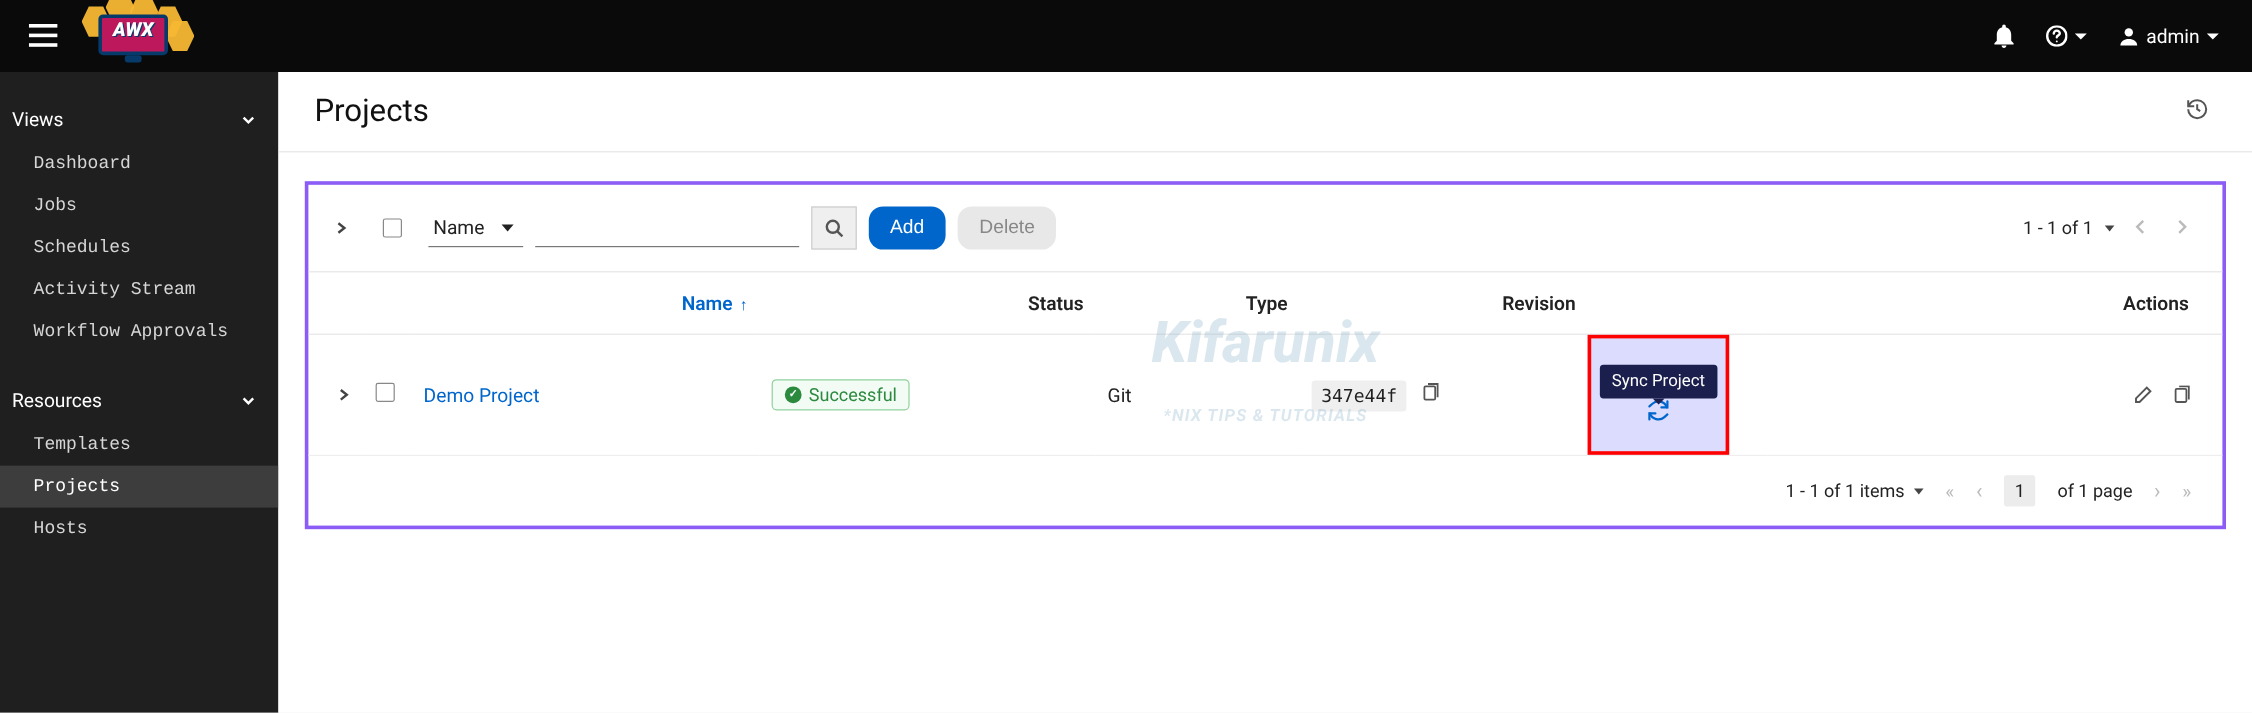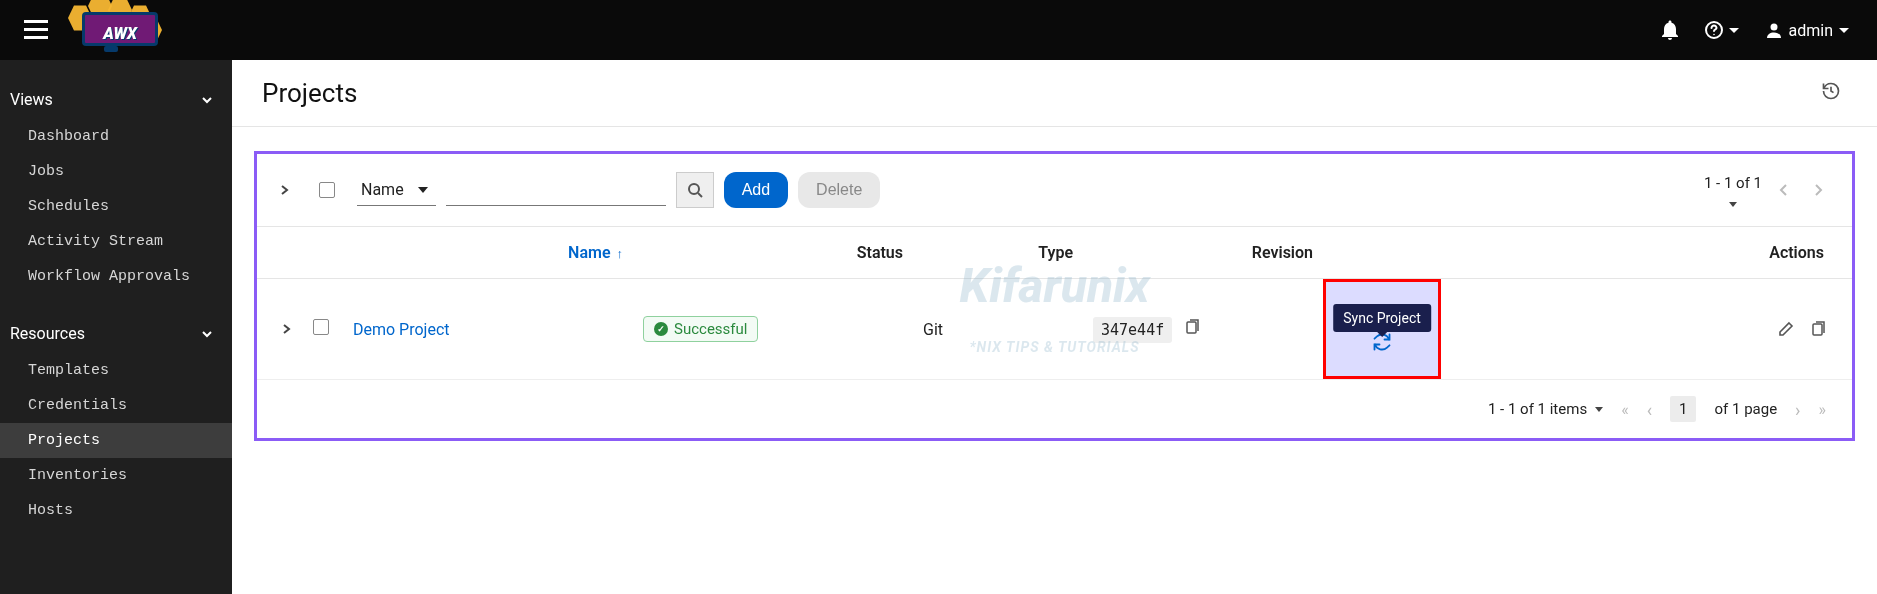--- a/index.html
+++ b/index.html
@@ -34,25 +34,25 @@
     opacity:0.95;
   }
   .hex.h1 { left:0; top:0; }
   .hex.h2 { left:20px; top:-12px; }
   .hex.h3 { left:40px; top:-8px; }
   .hex.h4 { left:60px; top:0; }
   .hex.h5 { left:70px; top:12px; }
   .logo-screen {
     position:absolute;
     left:14px; top:8px;
-    width:76px; height:34px;
-    background:#701a75;
+    width:58px; height:34px;
+    background:#be185d;
     border:3px solid #063a6b;
     border-radius:4px;
-    display:flex; align-items:flex-end; justify-content:center;
+    display:flex; align-items:flex-start; justify-content:center;
   }
   .logo-screen span{
     font-weight:900; font-style:italic; color:#fff; font-size:16px;
     text-shadow:1px 1px 0 #063a6b;
   }
   .logo-stand{
     position:absolute; left:36px; top:42px; width:14px; height:6px; background:#063a6b; border-radius:2px;
   }
   .topbar-spacer { flex:1; }
   .topbar-right { display:flex; align-items:center; gap:26px; padding-right:10px; }
@@ -120,21 +120,21 @@
   .search-btn {
     width:38px; height:36px; background:#efefef; border:1px solid #ccc; display:flex;align-items:center;justify-content:center;cursor:pointer;
   }
   .btn {
     height:36px; padding:0 18px; border-radius:12px; border:none; font-size:16px; cursor:pointer;
     display:flex; align-items:center;
   }
   .btn.primary { background:#0066cc; color:#fff; }
   .btn.muted { background:#e8e8e8; color:#888; cursor:not-allowed; }
   .toolbar-spacer { flex:1; }
-  .page-count { font-size:15px; color:#222; display:flex; align-items:center; gap:10px;flex-direction:column; }
+  .page-count { font-size:15px; color:#222; display:flex; align-items:center; gap:10px; }
   .page-count .caret2{ width:0;height:0;border-left:4px solid transparent;border-right:4px solid transparent;border-top:5px solid #444;}
   .nav-arrow { color:#bbb; font-size:18px; padding:0 6px; cursor:pointer;}
 
   table.data { width:100%; border-collapse:collapse; }
   .data th { text-align:right; font-weight:600; font-size:16px; color:#222; padding:16px 10px; border-bottom:1px solid #e5e5e5;}
   .data th.name-col { color:#0066cc; }
   .sort-asc { color:#0066cc; margin-left:6px; font-size:13px; }
   .data td { padding:16px 10px; font-size:16px; color:#222; border-bottom:1px solid #eee; }
   .row-expand { color:#444; cursor:pointer; }
   .row-check { width:16px; height:16px; border:1px solid #888; border-radius:2px; cursor:pointer; background:#fff; display:inline-block;}
@@ -258,23 +258,21 @@
 
     <div class="side-section">
       <span>Resources</span>
       <span class="side-chevron">
         <svg width="14" height="14" viewBox="0 0 14 14" fill="none" stroke="#fff" stroke-width="2">
             <path d="M3 5l4 4 4-4"></path>
           </svg>
       </span>
     </div>
     <div class="side-item">Templates</div>
-    <div class="side-item">Credentials</div>
     <div class="side-item active">Projects</div>
-    <div class="side-item">Inventories</div>
     <div class="side-item">Hosts</div>
   </div>
 
   <div class="content">
     <div class="watermark">
       <span>Kifarunix</span>
       <small>*NIX TIPS &amp; TUTORIALS</small>
     </div>
 
     <div class="page-header">

